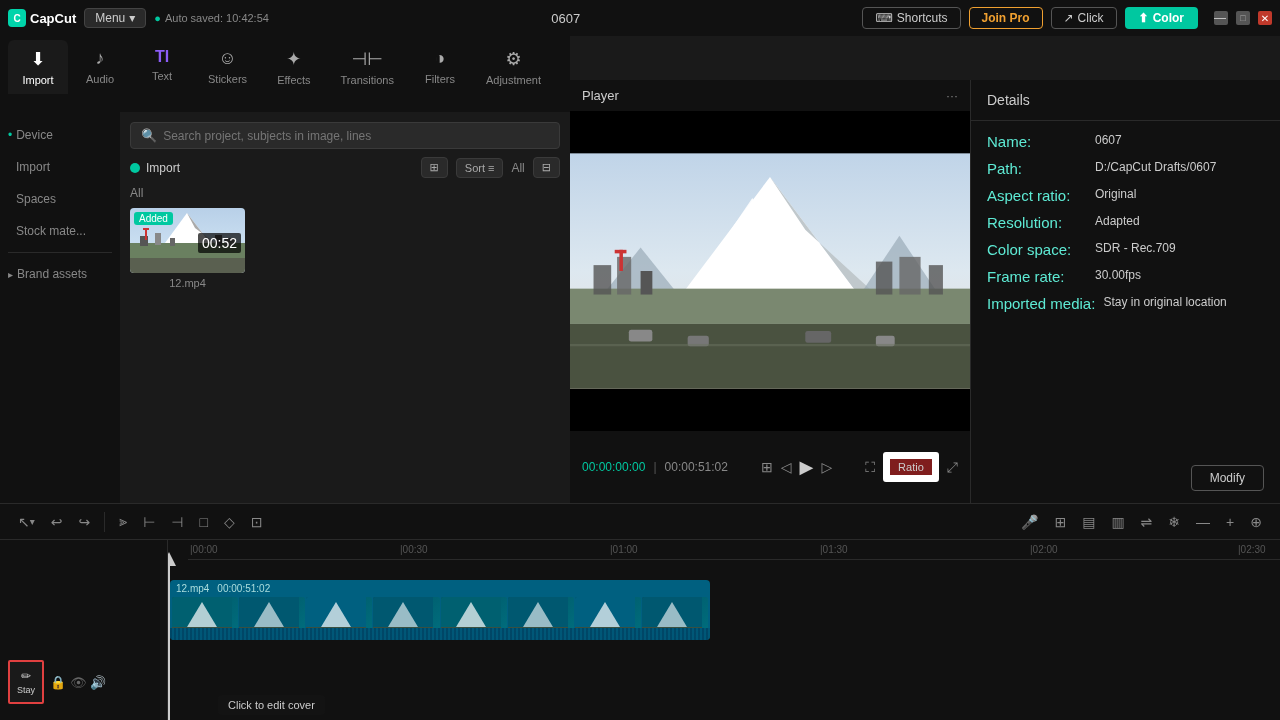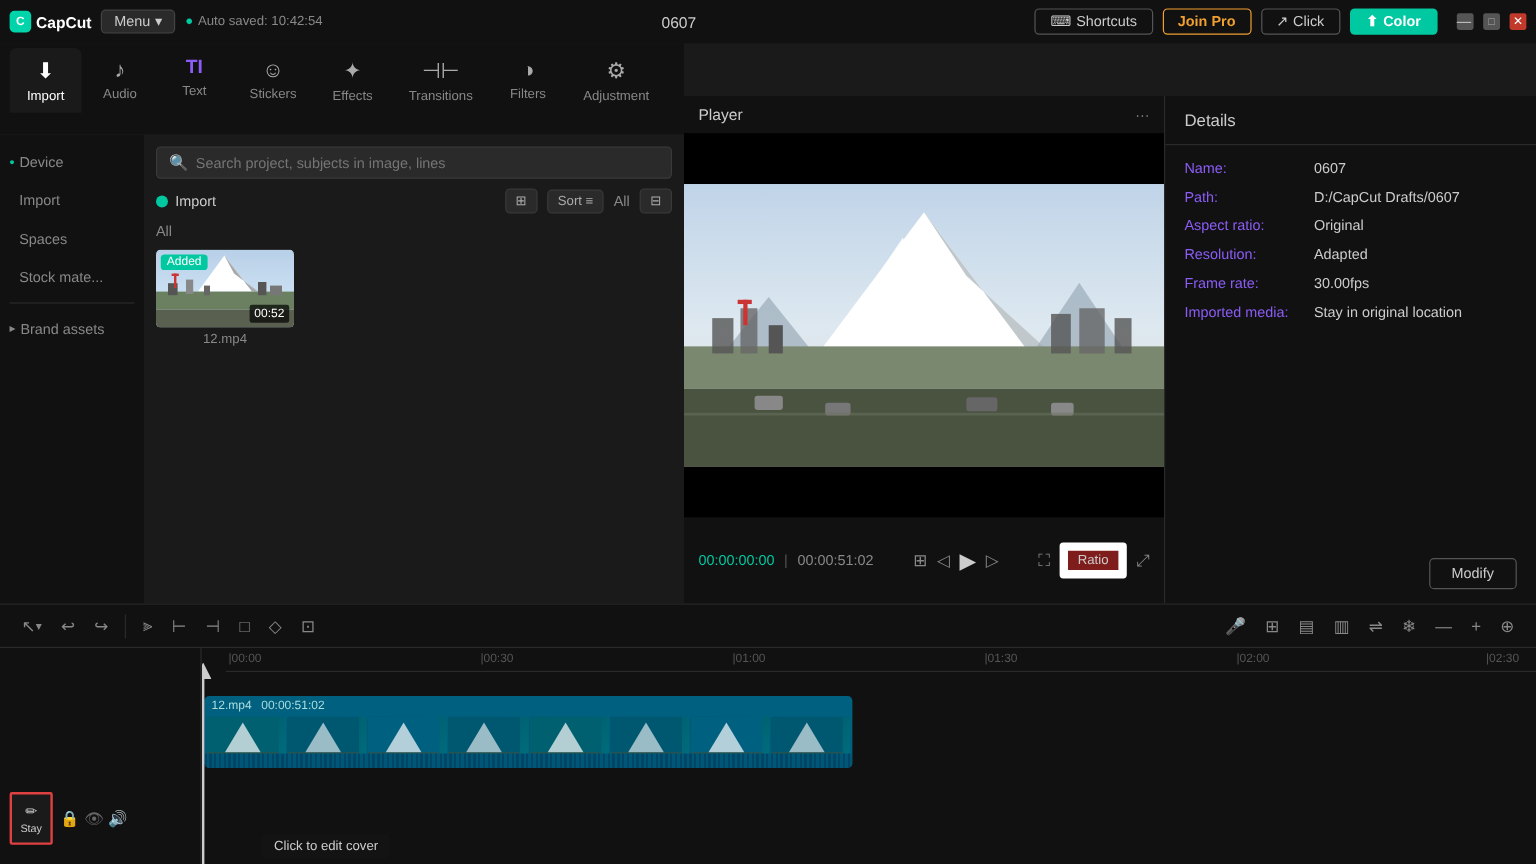--- a/index.html
+++ b/index.html
@@ -294,24 +294,24 @@
       position: absolute;
       top: 4px; left: 4px;
       background: #00c8a0;
       color: #fff;
       font-size: 10px;
       padding: 1px 5px;
       border-radius: 3px;
     }
     .media-duration {
       position: absolute;
-      bottom: 4px; right: 4px;
+      bottom: 20px; right: 4px;
       background: rgba(0,0,0,0.7);
       color: #fff;
-      font-size: 10px;
+      font-size: 14px;
       padding: 2px 4px;
       border-radius: 2px;
     }
     .media-name {
       font-size: 11px;
       color: #888;
       margin-top: 4px;
       text-align: center;
     }
 
@@ -411,22 +411,22 @@
       flex-direction: column;
       gap: 10px;
       flex: 1;
     }
     .detail-row {
       display: flex;
       align-items: flex-start;
       gap: 8px;
     }
     .detail-label {
-      color: #8b5cf6;
-      font-size: 12px;
+      color: #5eead4;
+      font-size: 15px;
       min-width: 100px;
     }
     .detail-value {
       color: #ccc;
       font-size: 12px;
     }
     .details-footer {
       padding: 12px 16px;
       display: flex;
       justify-content: flex-end;
@@ -863,20 +863,24 @@
           <span class="detail-label">Path:</span>
           <span class="detail-value">D:/CapCut Drafts/0607</span>
         </div>
         <div class="detail-row">
           <span class="detail-label">Aspect ratio:</span>
           <span class="detail-value">Original</span>
         </div>
         <div class="detail-row">
           <span class="detail-label">Resolution:</span>
           <span class="detail-value">Adapted</span>
+        </div>
+        <div class="detail-row">
+          <span class="detail-label">Color space:</span>
+          <span class="detail-value">SDR - Rec.709</span>
         </div>
         <div class="detail-row">
           <span class="detail-label">Frame rate:</span>
           <span class="detail-value">30.00fps</span>
         </div>
         <div class="detail-row">
           <span class="detail-label">Imported media:</span>
           <span class="detail-value">Stay in original location</span>
         </div>
       </div>

